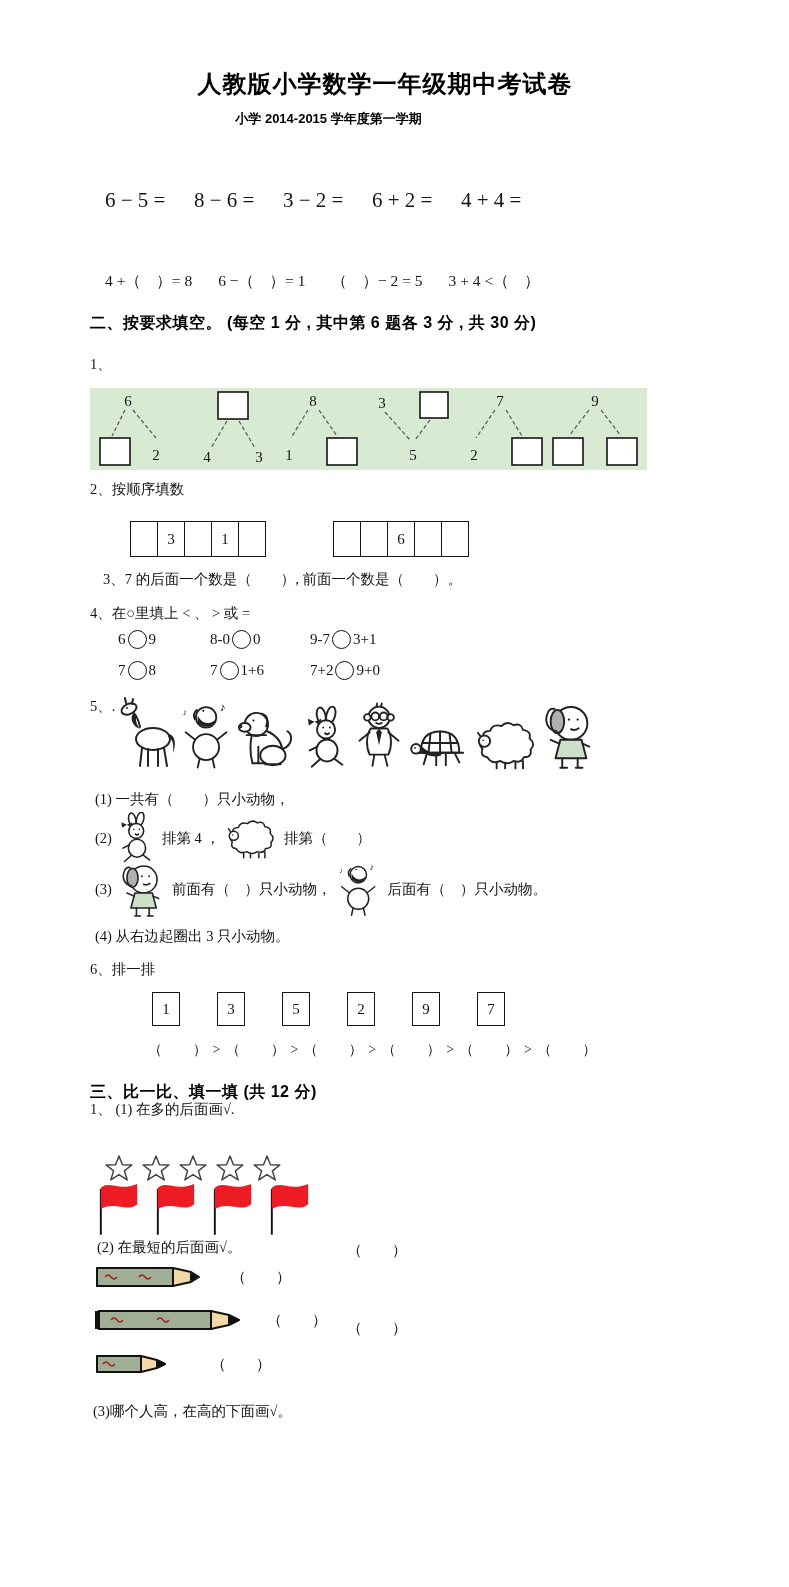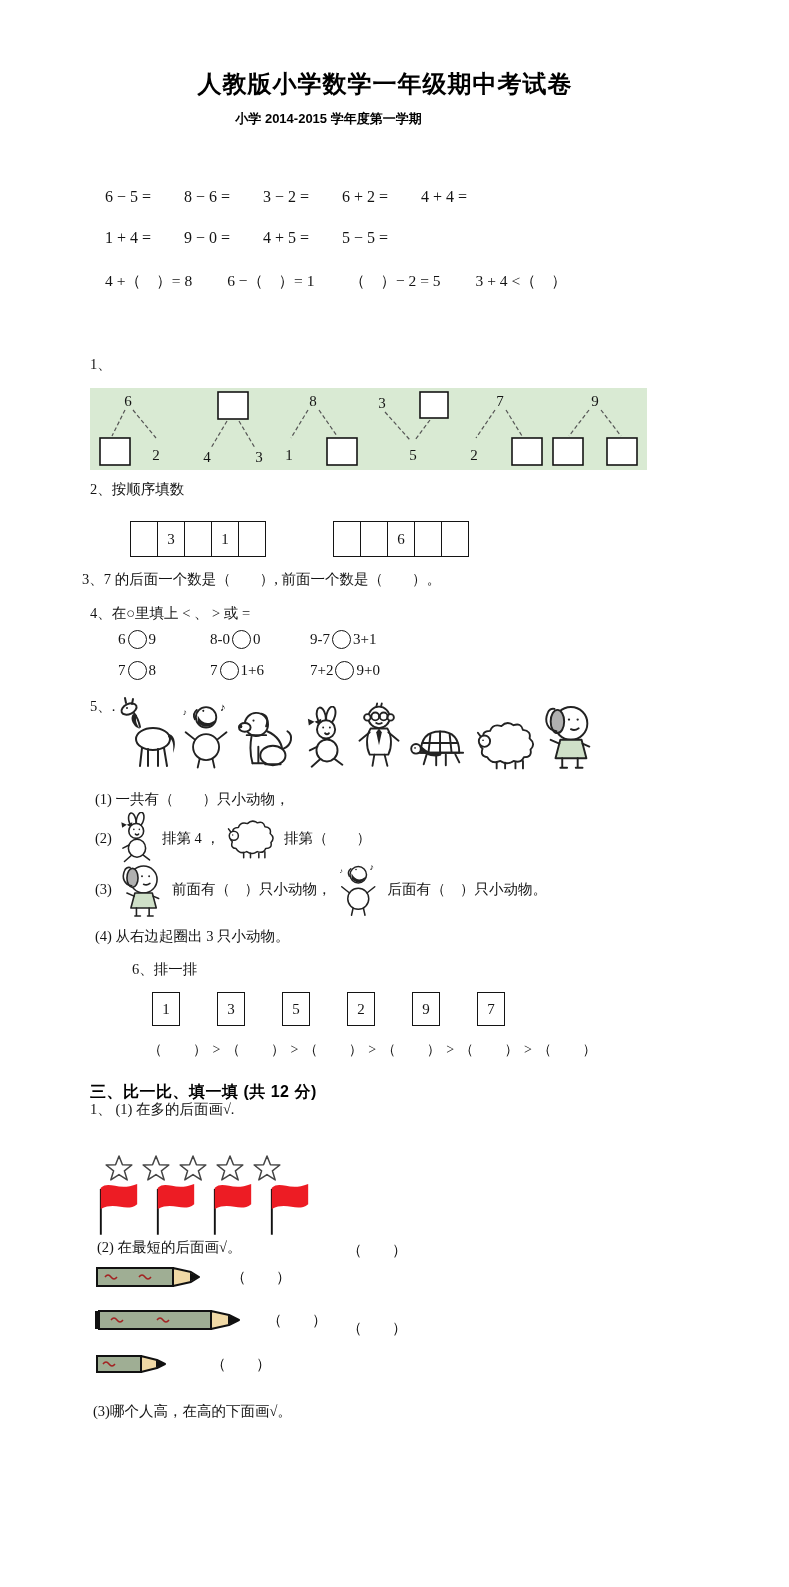--- a/index.html
+++ b/index.html
@@ -4,22 +4,22 @@
 <style>
   html,body{margin:0;padding:0;background:#fff;}
   .page{position:relative;width:789px;height:1587px;background:#fff;overflow:hidden;
         font-family:"Liberation Serif","DejaVu Serif",serif;color:#141414;}
   .abs{position:absolute;}
   .hd{font-family:"Liberation Sans","DejaVu Sans",sans-serif;font-weight:bold;color:#000;}
   .title{top:68px;left:0;width:770px;text-align:center;font-size:24px;letter-spacing:1px;}
   .subtitle{top:110px;left:0;width:657px;text-align:center;font-size:13px;}
   .sechead{font-size:16px;letter-spacing:.5px;}
   .txt{font-size:14.5px;white-space:pre-wrap;}
-  .eqrow{display:grid;grid-template-columns:79px 79px 79px 79px 79px;font-size:16px;}
-  .eqrow3{display:flex;gap:35px;font-size:15.5px;white-space:pre-wrap;}
+  .eqrow{display:grid;grid-template-columns:79px 79px 79px 79px 79px;font-size:21px;gap:10px;}
+  .eqrow3{display:flex;gap:26px;font-size:15.5px;white-space:pre-wrap;}
   .panel{background:#d9ead3;width:557px;height:82px;display:flex;justify-content:space-between;
          align-items:center;padding:0 8px;box-sizing:border-box;}
   .bond-num{font-size:15px;fill:#141414;font-family:"Liberation Serif","DejaVu Serif",serif;}
   .bond-box{fill:#fff;stroke:#141414;stroke-width:1.6;}
   .bond-line{stroke:#555;stroke-width:1.2;stroke-dasharray:4 2.5;}
   table.seq{border-collapse:collapse;}
   table.seq td{width:26px;height:34px;border:1.3px solid #141414;text-align:center;
                font-size:15px;padding:0;}
   .cmprow{display:grid;grid-template-columns:92px 100px auto;font-size:15px;align-items:center;}
   .cmp{display:flex;align-items:center;}
@@ -140,33 +140,28 @@
   <div class="abs hd title">人教版小学数学一年级期中考试卷</div>
   <div class="abs hd subtitle">小学 2014-2015 学年度第一学期</div>
 
   <div class="abs eqrow" style="top:188px;left:105px;">
     <span>6 − 5 =</span>
     <span>8 − 6 =</span>
     <span>3 − 2 =</span>
     <span>6 + 2 =</span>
     <span>4 + 4 =</span>
   </div>
-  <div class="abs eqrow" style="top:229px;left:105px;">
-    <span>1 + 4 =</span>
-    <span>9 − 0 =</span>
-    <span>4 + 5 =</span>
-    <span>5 − 5 =</span>
-  </div>
   <div class="abs eqrow3" style="top:271px;left:105px;">
     <span>4 +（　）= 8</span>
     <span>6 −（　）= 1</span>
     <span>（　）− 2 = 5</span>
     <span>3 + 4 &lt;（　）</span>
   </div>
 
+  <div class="abs hd sechead" style="top:313px;left:90px;">二、按要求填空。 (每空 1 分 , 其中第 6 题各 3 分 , 共 30 分)</div>
   <div class="abs txt" style="top:355px;left:90px;">1、</div>
 
   <div class="abs panel" style="top:388px;left:90px;">
     <svg width="88" height="78" viewBox="0 0 88 78">
       <text class="bond-num" x="30" y="16" text-anchor="middle">6</text>
       <line class="bond-line" x1="27" y1="20" x2="14" y2="46"></line>
       <line class="bond-line" x1="35" y1="20" x2="58" y2="48"></line>
       <rect class="bond-box" x="2" y="48" width="30" height="27"></rect>
       <text class="bond-num" x="58" y="70" text-anchor="middle">2</text>
     </svg>
@@ -224,21 +219,21 @@
         <tr>
       <td></td>
       <td></td>
       <td>6</td>
       <td></td>
       <td></td>
     </tr>
   </tbody>
     </table>
 
-  <div class="abs txt" style="top:570px;left:82px;text-align:center;">3、7 的后面一个数是（　　）, 前面一个数是（　　）。</div>
+  <div class="abs txt" style="top:570px;left:103px;text-align:center;">3、7 的后面一个数是（　　）, 前面一个数是（　　）。</div>
 
   <div class="abs txt" style="top:604px;left:90px;">4、在○里填上 &lt; 、 &gt; 或 =</div>
   <div class="abs cmprow" style="top:630px;left:118px;">
     <span class="cmp">
         <span>6</span>
         <span class="cmp-circle"></span>
         <span>9</span>
       </span>
     <span class="cmp">
         <span>8-0</span>
@@ -314,21 +309,21 @@
         <use href="#sym-elephant"></use>
       </svg>
     <span>前面有（　）只小动物，</span>
     <svg width="42" height="56">
         <use href="#sym-singing-dog"></use>
       </svg>
     <span>后面有（　）只小动物。</span>
   </div>
   <div class="abs txt" style="top:927px;left:95px;">(4) 从右边起圈出 3 只小动物。</div>
 
-  <div class="abs txt" style="top:960px;left:90px;margin-left:42px;">6、排一排</div>
+  <div class="abs txt" style="top:960px;left:90px;">6、排一排</div>
   <div class="abs boxrow" style="top:992px;left:152px;">
     <span class="numbox">1</span>
     <span class="numbox">3</span>
     <span class="numbox">5</span>
     <span class="numbox">2</span>
     <span class="numbox">9</span>
     <span class="numbox">7</span>
   </div>
   <div class="abs ineq" style="top:1041px;left:148px;">（　　） &gt; （　　） &gt; （　　） &gt; （　　） &gt; （　　） &gt; （　　）</div>
 

